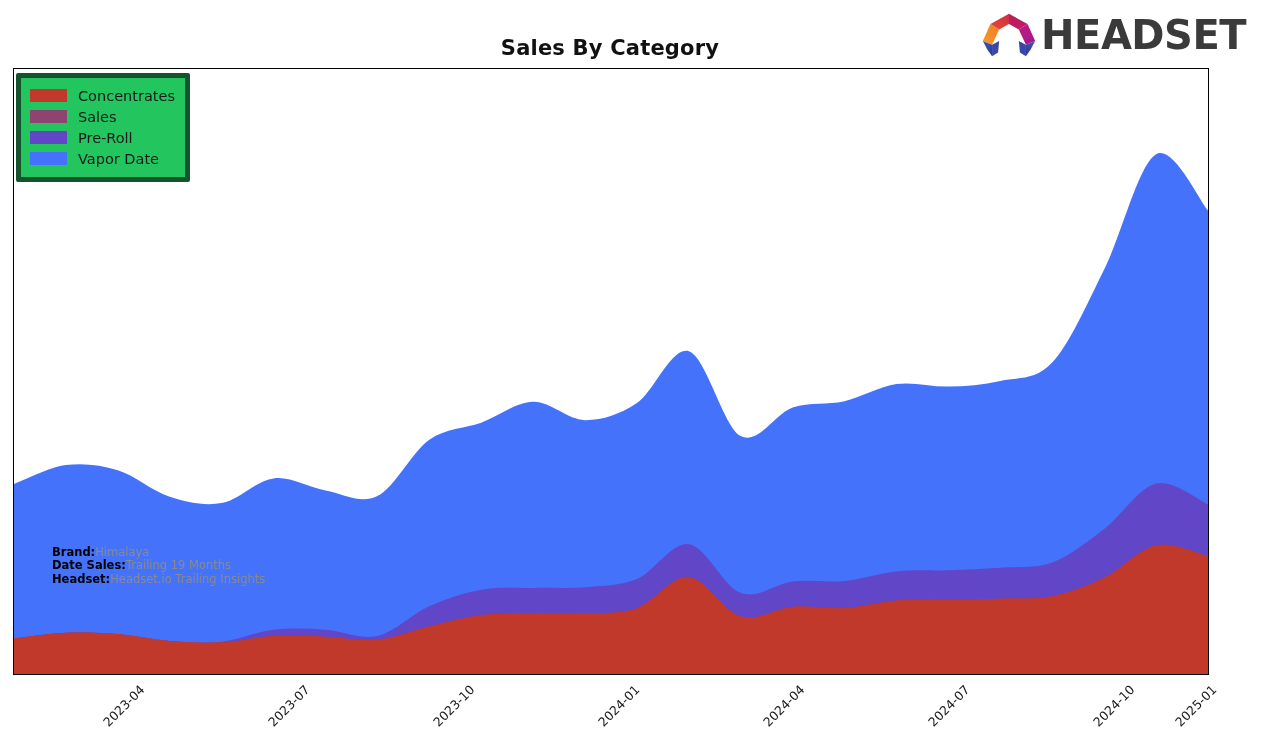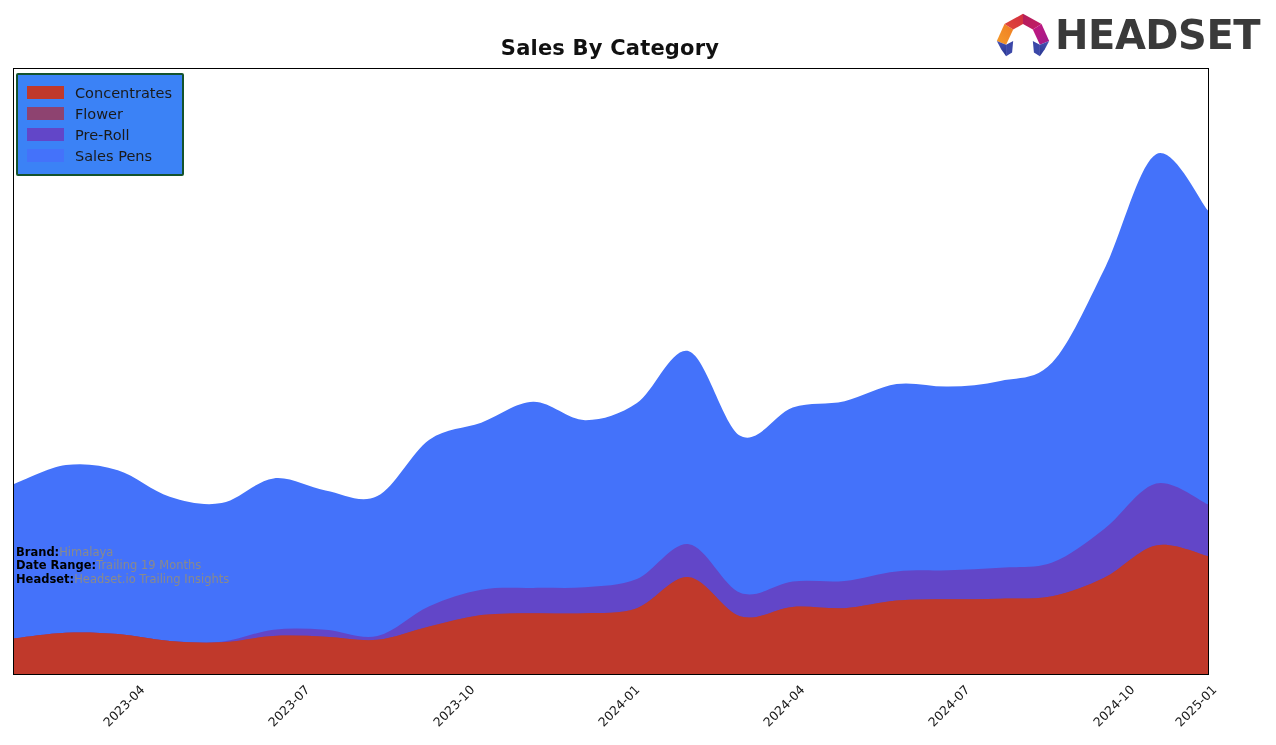--- a/index.html
+++ b/index.html
@@ -27,21 +27,21 @@
     width: 1220px;
     text-align: center;
     font-size: 21px;
     font-weight: bold;
     color: #111111;
     letter-spacing: 0.2px;
   }
   
   #logo-wrap {
     position: absolute;
-    right: 16px;
+    right: 30px;
     top: 9px;
     height: 52px;
     display: flex;
     align-items: center;
     gap: 4px;
   }
   #logo-mark { width: 56px; height: 48px; display:block; }
   #logo-text {
     font-size: 40px;
     font-weight: bold;
@@ -61,22 +61,22 @@
     box-sizing: border-box;
     overflow: hidden;
     background: #ffffff;
   }
   #plot-svg { display: block; width: 1194px; height: 605px; }
   
   #legend {
     position: absolute;
     left: 16px;
     top: 73px;
-    background: #3b82f6;
-    border: 2px solid #14532d;
+    background: #22c55e;
+    border: 5px solid #14532d;
     border-radius: 2px;
     padding: 7px 10px 8px 9px;
     box-sizing: border-box;
   }
   .legend-row {
     display: flex;
     align-items: center;
     height: 21px;
   }
   .legend-swatch {
@@ -103,20 +103,21 @@
   
   #footer {
     position: absolute;
     left: 16px;
     bottom: 6px;
     line-height: 13.5px;
   }
   .foot-line {
     font-size: 11.5px;
     white-space: nowrap;
+    margin-left: 36px;
   }
   .foot-key {
     font-weight: bold;
     color: #000000;
   }
   .foot-val {
     color: #8a8a8a;
   }
 </style>
 </head>
@@ -183,48 +184,48 @@
     </svg>
   </div>
 
   <div id="legend">
     <div class="legend-row">
       <span class="legend-swatch" style="background: rgb(192, 57, 43);"></span>
       <span class="legend-label">Concentrates</span>
     </div>
     <div class="legend-row">
       <span class="legend-swatch" style="background: rgb(142, 67, 112);"></span>
-      <span class="legend-label">Flower</span>
+      <span class="legend-label">Sales</span>
     </div>
     <div class="legend-row">
       <span class="legend-swatch" style="background: rgb(98, 70, 200);"></span>
       <span class="legend-label">Pre-Roll</span>
     </div>
     <div class="legend-row">
       <span class="legend-swatch" style="background: rgb(68, 114, 250);"></span>
-      <span class="legend-label">Sales Pens</span>
+      <span class="legend-label">Vapor Date</span>
     </div>
   </div>
 
   <div id="xticks">
       <div class="xtick" style="left: 77px; top: 682px; width: 60px;">2023-04</div>
       <div class="xtick" style="left: 242px; top: 682px; width: 60px;">2023-07</div>
       <div class="xtick" style="left: 407px; top: 682px; width: 60px;">2023-10</div>
       <div class="xtick" style="left: 572px; top: 682px; width: 60px;">2024-01</div>
       <div class="xtick" style="left: 737px; top: 682px; width: 60px;">2024-04</div>
       <div class="xtick" style="left: 902px; top: 682px; width: 60px;">2024-07</div>
       <div class="xtick" style="left: 1067px; top: 682px; width: 60px;">2024-10</div>
       <div class="xtick" style="left: 1149px; top: 682px; width: 60px;">2025-01</div>
     </div>
 
   <div id="footer">
     <div class="foot-line">
       <span class="foot-key">Brand:</span><span class="foot-val">Himalaya</span>
     </div>
     <div class="foot-line">
-      <span class="foot-key">Date Range:</span><span class="foot-val">Trailing 19 Months</span>
+      <span class="foot-key">Date Sales:</span><span class="foot-val">Trailing 19 Months</span>
     </div>
     <div class="foot-line">
       <span class="foot-key">Headset:</span><span class="foot-val">Headset.io Trailing Insights</span>
     </div>
   </div>
 
 </div>
 
 </body></html>

